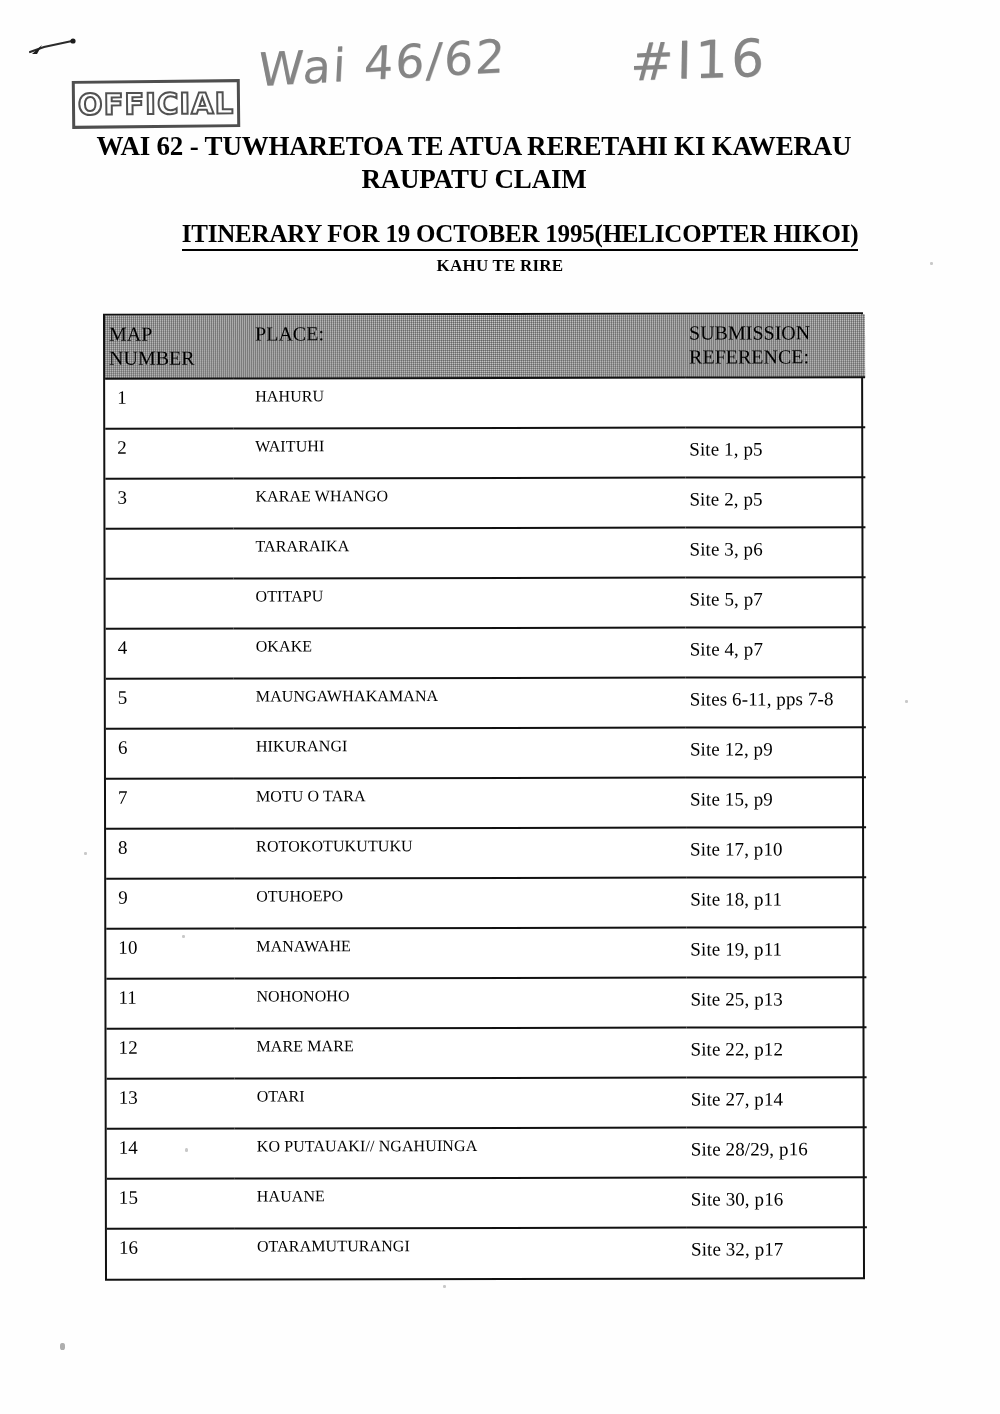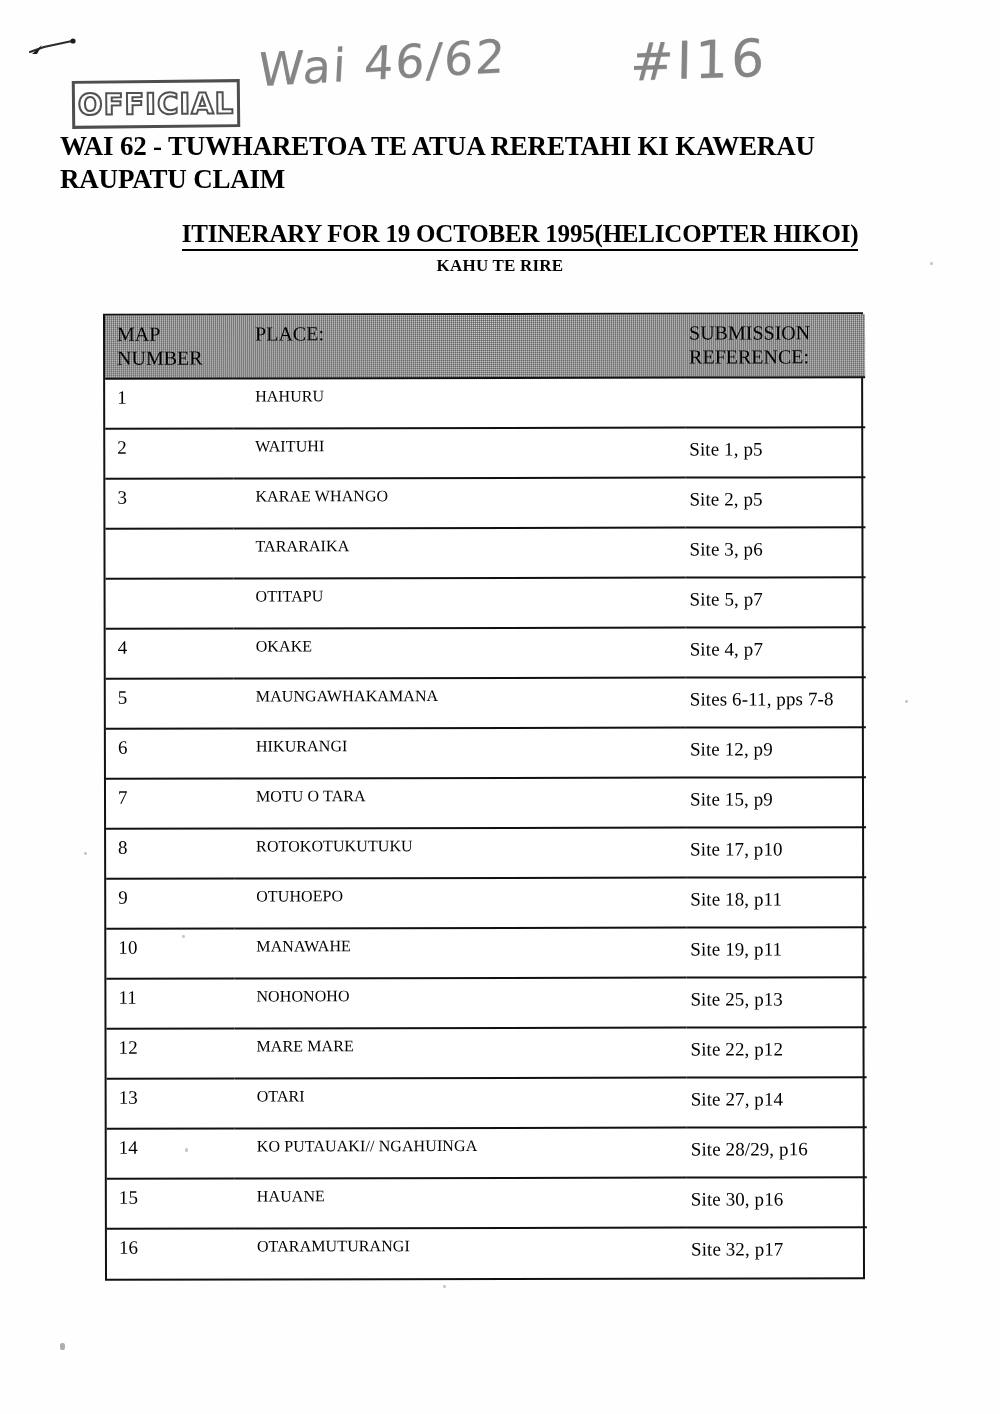--- a/index.html
+++ b/index.html
@@ -86,21 +86,21 @@
     -webkit-text-stroke: 2px #3f3f3f;
     text-stroke: 2px #3f3f3f;
   }
 
   
   #doc-heading {
     position: absolute;
     left: 0;
     top: 130px;
     width: 948px;
-    text-align: left;
+    text-align: center;
     font-size: 27px;
     font-weight: 700;
     line-height: 1.22;
     letter-spacing: -0.2px;
     padding: 0 60px;
     box-sizing: border-box;
   }
   #doc-heading .line1 { display: block; }
   #doc-heading .line2 { display: block; }
 
@@ -161,21 +161,21 @@
     border-bottom: 2.5px solid #111;
     vertical-align: top;
     text-align: left;
     font-weight: 400;
     font-size: 20px;
     line-height: 1.18;
     padding: 7px 0 8px 0;
     height: 52px;
     box-sizing: border-box;
   }
-  th.h-map   { padding-left: 12px; }
+  th.h-map   { padding-left: 4px; }
   th.h-place { padding-left: 22px; }
   th.h-sub   { padding-left: 4px; margin-top: 18px; }
   thead th .hdr-line { display: block; white-space: pre-line; }
 
   tbody td {
     border-bottom: 2px solid #111;
     font-size: 16px;
     height: 50px;
     vertical-align: top;
     padding-top: 8px;

